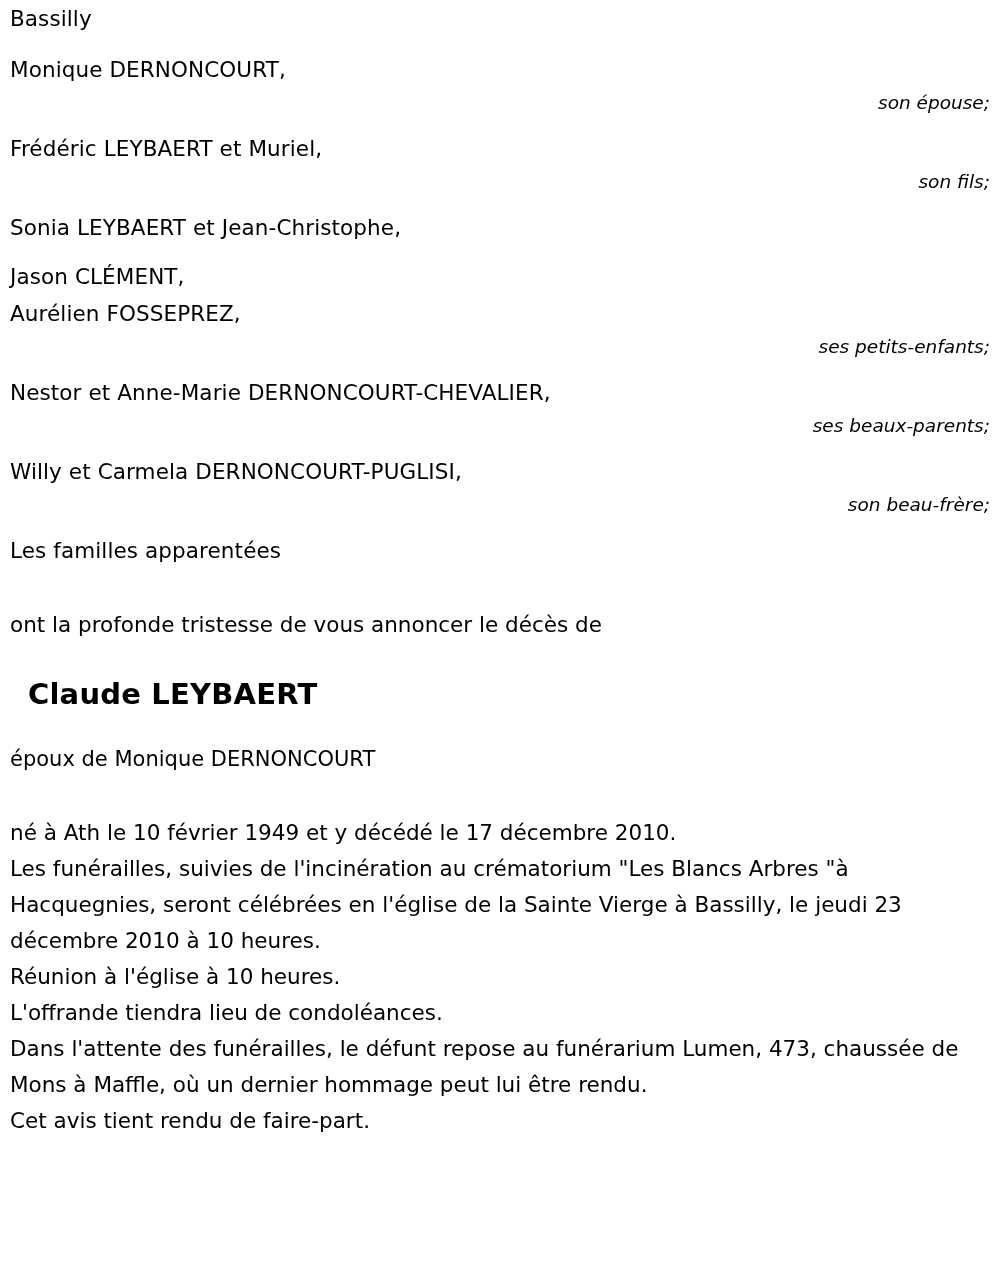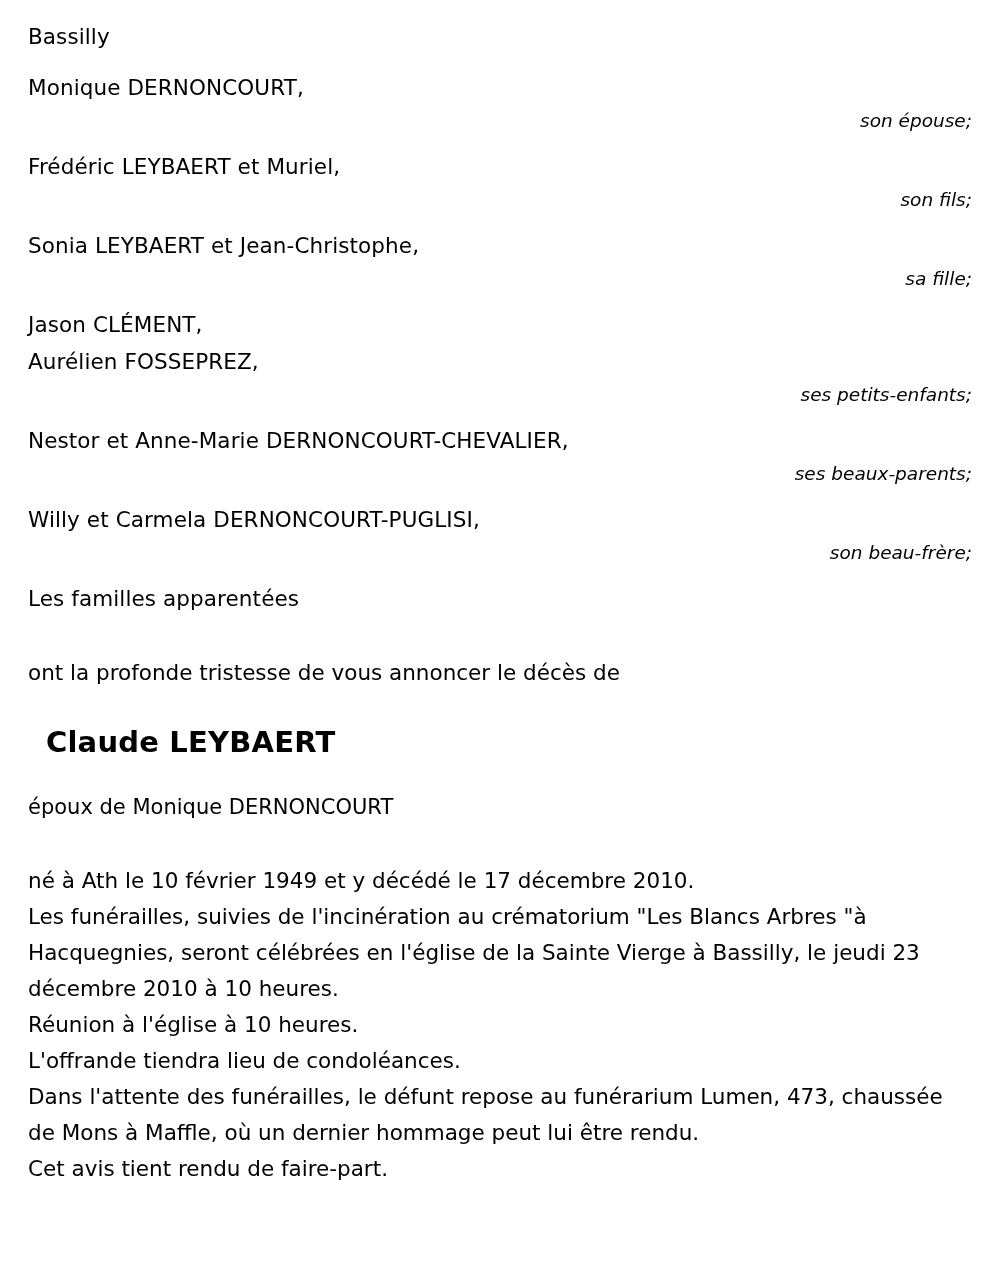--- a/index.html
+++ b/index.html
@@ -11,21 +11,21 @@
     width: 1000px;
     height: 1264px;
     font-family: "DejaVu Sans", sans-serif;
     color: #000000;
     overflow: hidden;
   }
   .page {
     position: relative;
     width: 1000px;
     height: 1264px;
-    padding: 18px;
+    padding: 0;
     box-sizing: border-box;
   }
 
   
   .announce-block {
     position: relative;
     padding-left: 10px;
     padding-right: 10px;
   }
   .name-line {
@@ -98,21 +98,20 @@
     <div class="relation-line">son épouse;</div>
 
     <div class="gap-12"></div>
 
     <div class="name-line">Frédéric LEYBAERT et Muriel,</div>
     <div class="relation-line">son fils;</div>
 
     <div class="gap-12"></div>
 
     <div class="name-line">Sonia LEYBAERT et Jean-Christophe,</div>
-    <div class="relation-line">sa fille;</div>
 
     <div class="gap-12"></div>
 
     <div class="name-line">Jason CLÉMENT,</div>
     <div class="name-line">Aurélien FOSSEPREZ,</div>
     <div class="relation-line">ses petits-enfants;</div>
 
     <div class="gap-12"></div>
 
     <div class="name-line">Nestor et Anne-Marie DERNONCOURT-CHEVALIER,</div>

